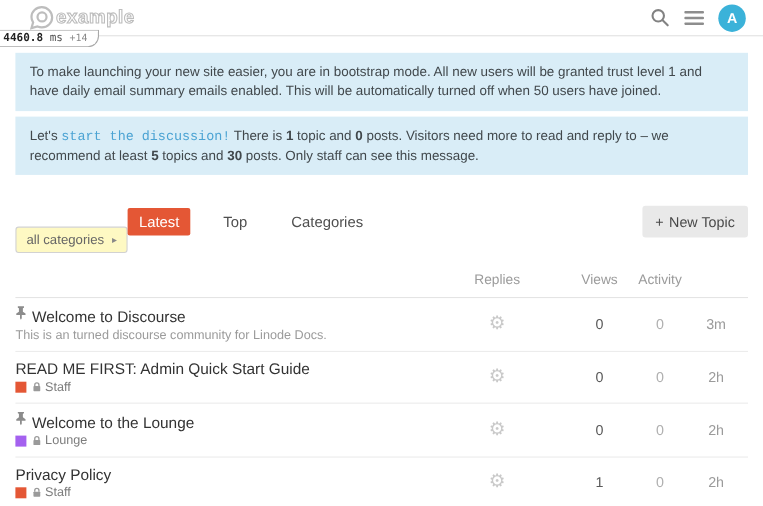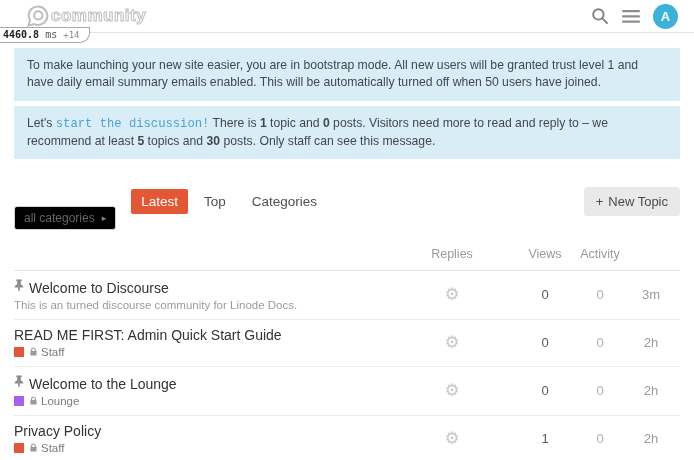--- a/index.html
+++ b/index.html
@@ -69,24 +69,24 @@
   .banner a { text-decoration: none; cursor: pointer; font-family: Liberation Mono, monospace; }
   .banner b { font-weight: bold; }
 
   
   .controls { display: flex; align-items: center; margin-top: 13px; }
   .cat-dropdown {
     border: 1px solid #d2d2d2; border-radius: 3px;
     padding: 4px 9px;
     font-size: 12px; color: #666;
     display: flex; align-items: center; gap: 7px;
-    cursor: pointer; background: #000000; margin-top: 34px;
+    cursor: pointer; background: #fef9c3; margin-top: 34px;
   }
   .cat-dropdown .arrow { font-size: 9px; color: #888; }
-  .nav-pills { display: flex; align-items: flex-start; margin-left: 15px; gap: 6px; }
+  .nav-pills { display: flex; align-items: flex-start; gap: 20px; }
   .pill {
     font-size: 13.5px; color: #4f4f4f;
     padding: 5px 10px; border-radius: 2px; cursor: pointer;
   }
   .pill.active { color: #fff; }
   .new-topic {
     margin-left: auto;
     background: #e9e9e9; border: none; border-radius: 3px;
     color: #494949; font-size: 13px; font-family: inherit;
     padding: 7px 12px; cursor: pointer;
@@ -130,21 +130,21 @@
 <body>
 
 <div class="site-header">
   <div class="logo">
     <span>
       <svg width="24" height="24" viewBox="0 0 24 24" fill="none" stroke="#bdbdbd" stroke-width="2">
         <path d="M12 2.4C6.8 2.4 2.6 6.4 2.6 11.4c0 1.8.6 3.5 1.5 4.9l-1.5 5.3 5.5-1.5c1.2.5 2.5.8 3.9.8 5.2 0 9.4-4 9.4-9S17.2 2.4 12 2.4z"></path>
         <circle cx="12.2" cy="11.4" r="4.1"></circle>
       </svg>
     </span>
-    <span class="logo-word">community</span>
+    <span class="logo-word">example</span>
   </div>
   <div class="header-icons">
     <span class="hicon">
       <svg width="18" height="18" viewBox="0 0 18 18" fill="none" stroke="#828282" stroke-width="1.9" stroke-linecap="round">
         <circle cx="7.4" cy="7.4" r="5.2"></circle>
         <line x1="11.4" y1="11.4" x2="16" y2="16"></line>
       </svg>
     </span>
     <span class="hicon">
       <svg width="18" height="13" viewBox="0 0 18 13" fill="#8d8d8d">

